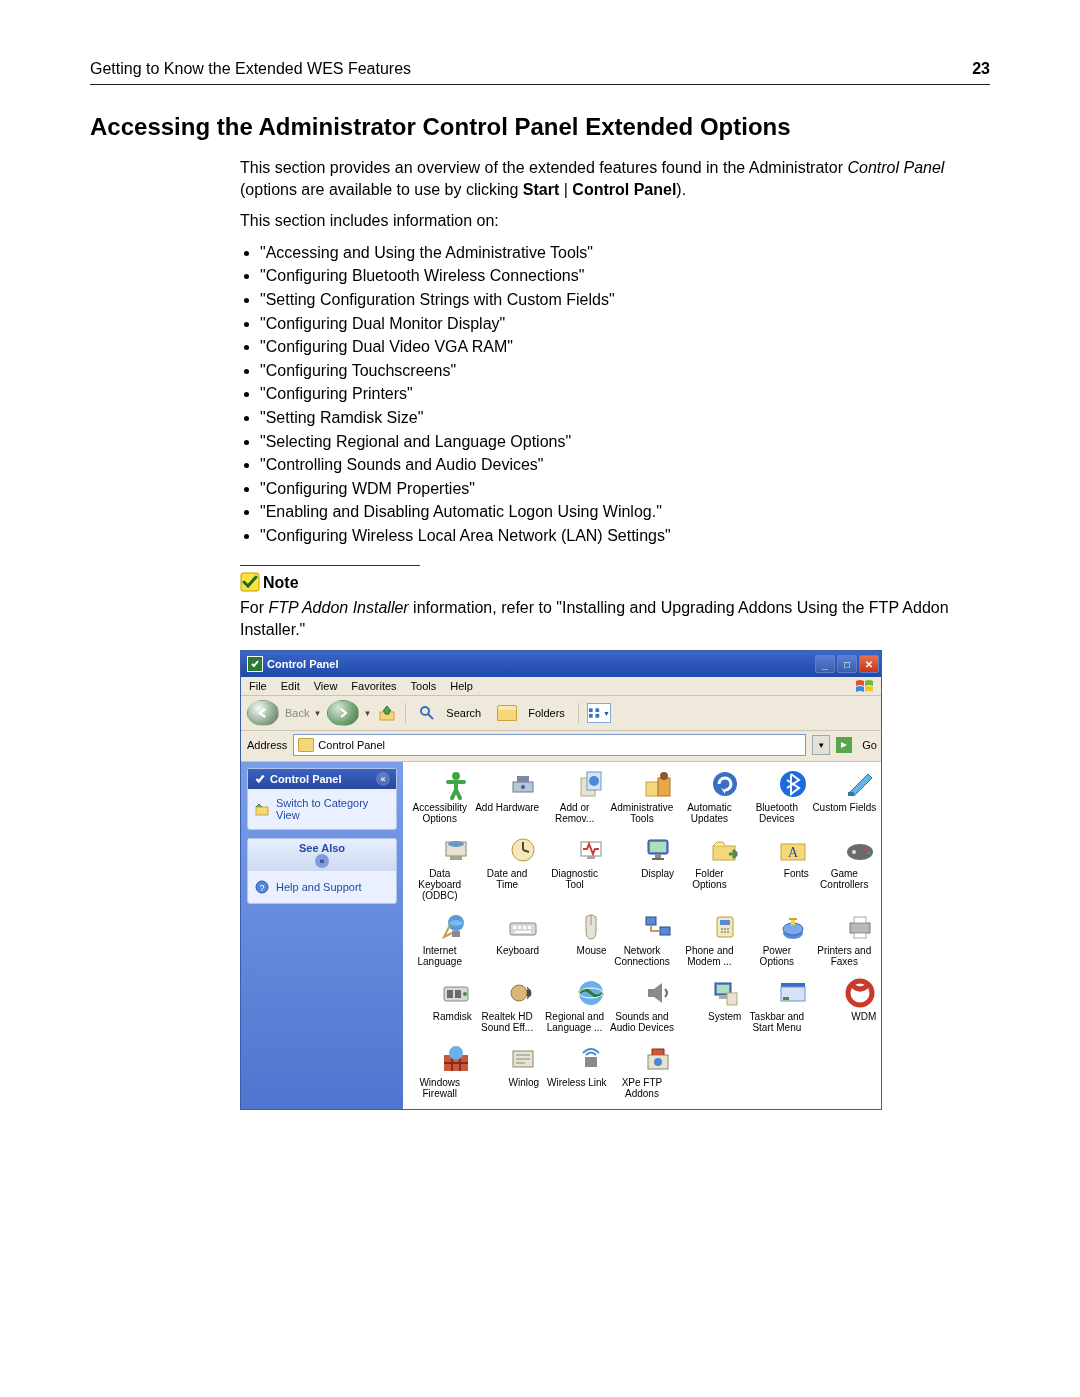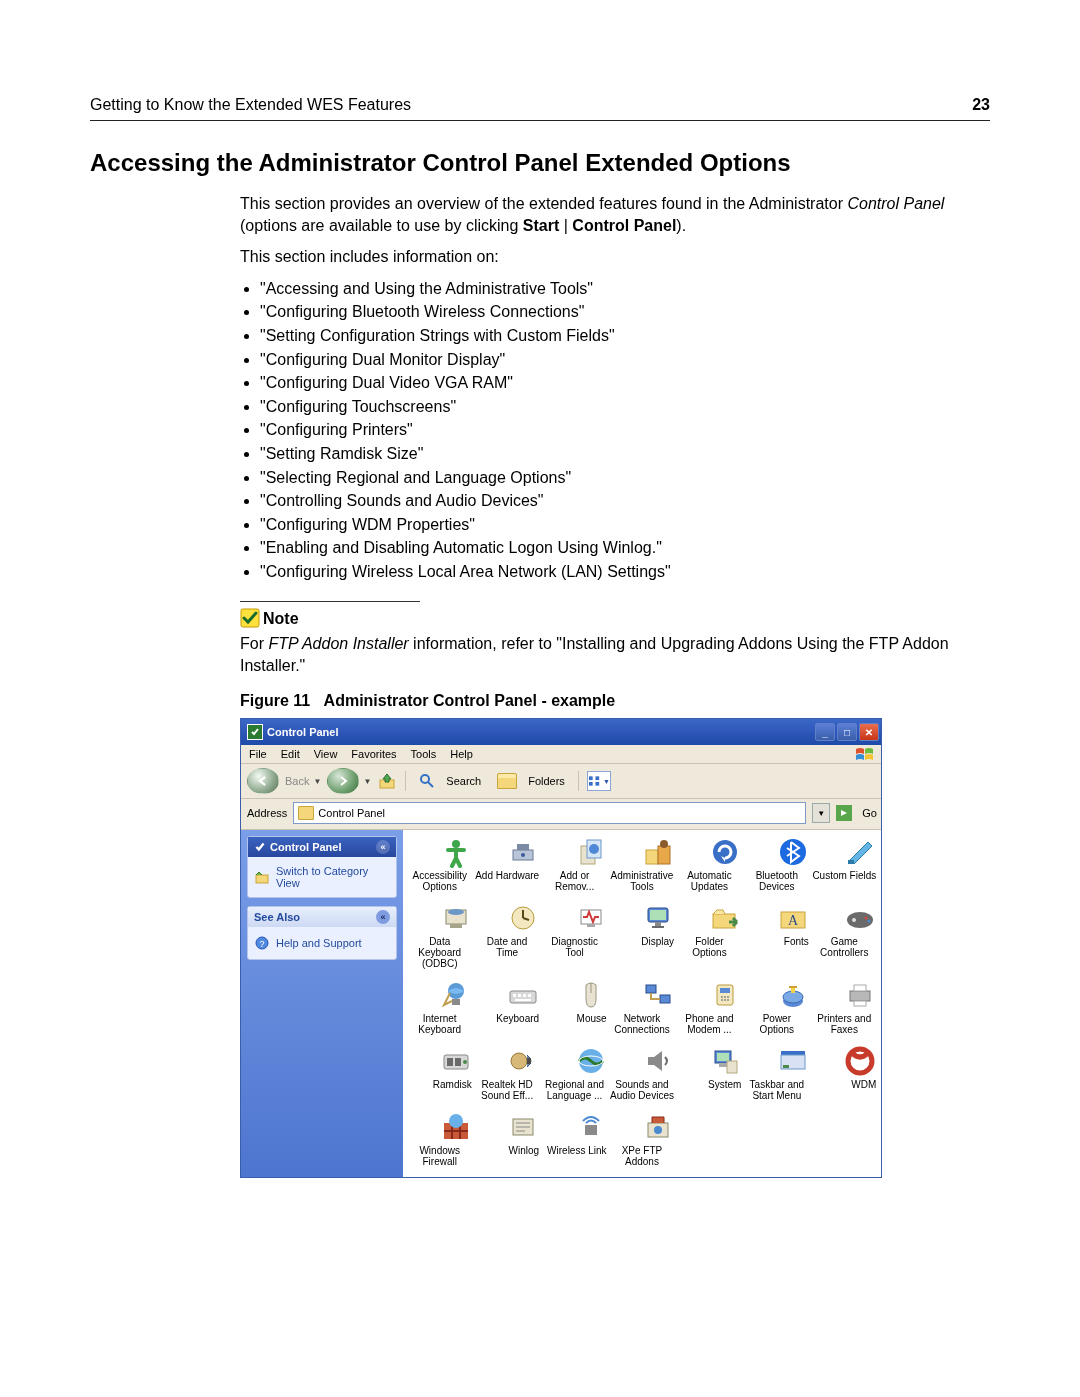--- a/index.html
+++ b/index.html
@@ -4,21 +4,21 @@
 <style>
   html, body {
     margin: 0;
     padding: 0;
     background: #fff;
     font-family: Arial, Helvetica, sans-serif;
     color: #000;
     width: 1080px;
   }
   .page {
-    padding: 96px 90px 80px 90px;
+    padding: 60px 90px 80px 90px;
   }
   .page-header {
     display: flex;
     justify-content: space-between;
     font-size: 16px;
     border-bottom: 1px solid #222;
     padding-bottom: 6px;
     margin-bottom: 28px;
   }
   .page-header .num { font-weight: bold; }
@@ -135,21 +135,21 @@
   }
   .side-box{
     background:#eaf0ff; border:1px solid #b5c4ea; border-radius:3px;
     font-size:11px;
   }
   .side-head{
     background:linear-gradient(#3a63c0,#28479e);
     color:#fff; padding:3px 6px; font-weight:bold;
     display:flex; align-items:center; justify-content:space-between;
   }
-  .side-head.light{ background:linear-gradient(#e8effc,#cdd9f3); color:#234a9e;}
+  .side-head.light{ background:linear-gradient(#e8effc,#cdd9f3); color:#234a9e;flex-direction:column;}
   .chev{ width:14px; height:14px; border-radius:50%; background:#fff3;
     display:flex; align-items:center; justify-content:center; font-size:9px;}
   .chev.dark{ background:#7f9ce0; color:#1a2d66;}
   .side-body{ padding:6px; color:#234a9e;}
   .side-row{ display:flex; align-items:center; gap:6px; padding:2px 0; }
   .side-row svg, .side-row .ic { width:16px; height:16px; flex:none; }
 
   .cp-grid{
     flex:1; padding:6px 4px 10px 4px;
     display:grid; grid-template-columns: repeat(7, 1fr);
@@ -207,23 +207,20 @@
         <rect x="1" y="1" width="18" height="18" rx="2" fill="#ffe13d" stroke="#c59a00"></rect>
         <path d="M4 10 L8 14 L16 5" stroke="#176b2a" stroke-width="3" fill="none" stroke-linecap="round"></path>
       </svg>
       <span class="note-label">Note</span>
     </div>
     <p class="note-body">
       <span>For </span><i>FTP Addon Installer</i><span> information, refer to "Installing and Upgrading Addons Using the FTP Addon Installer."</span>
     </p>
   </div>
 
-  <p class="figure-caption">
-    <b>Figure 11</b>&nbsp;&nbsp;&nbsp;<b>Administrator Control Panel - example</b>
-  </p>
 
   <div class="cp-window">
     <div class="cp-title">
       <span class="icon-sq">
         <svg viewBox="0 0 10 10">
             <path d="M2 5 L4 7 L8 2" stroke="#fff" stroke-width="2" fill="none"></path>
           </svg>
       </span>
       <span class="title-text">Control Panel</span>
       <div class="winbtns">
@@ -495,21 +492,21 @@
           </div>
           <div class="cp-item">
             <div class="ic">
               <svg viewBox="0 0 32 32" width="32" height="32">
                 <circle cx="16" cy="12" r="8" fill="#5a9ad6"></circle>
                 <path d="M8 12 Q16 6 24 12 Q16 18 8 12" fill="#7abaf0"></path>
                 <rect x="12" y="20" width="8" height="6" fill="#8a8a8a"></rect>
                 <path d="M10 14 L4 26 L12 22" stroke="#c0a050" stroke-width="2" fill="none"></path>
               </svg>
             </div>
-            <div class="lbl">Internet Keyboard</div>
+            <div class="lbl">Internet Language</div>
           </div>
           <div class="cp-item">
             <div class="ic">
               <svg viewBox="0 0 32 32" width="32" height="32">
                 <rect x="3" y="12" width="26" height="12" rx="2" fill="#d8d8d8" stroke="#888"></rect>
                 <rect x="6" y="15" width="3" height="3" fill="#fff"></rect>
                 <rect x="11" y="15" width="3" height="3" fill="#fff"></rect>
                 <rect x="16" y="15" width="3" height="3" fill="#fff"></rect>
                 <rect x="21" y="15" width="3" height="3" fill="#fff"></rect>
                 <rect x="8" y="20" width="16" height="2" fill="#fff"></rect>

